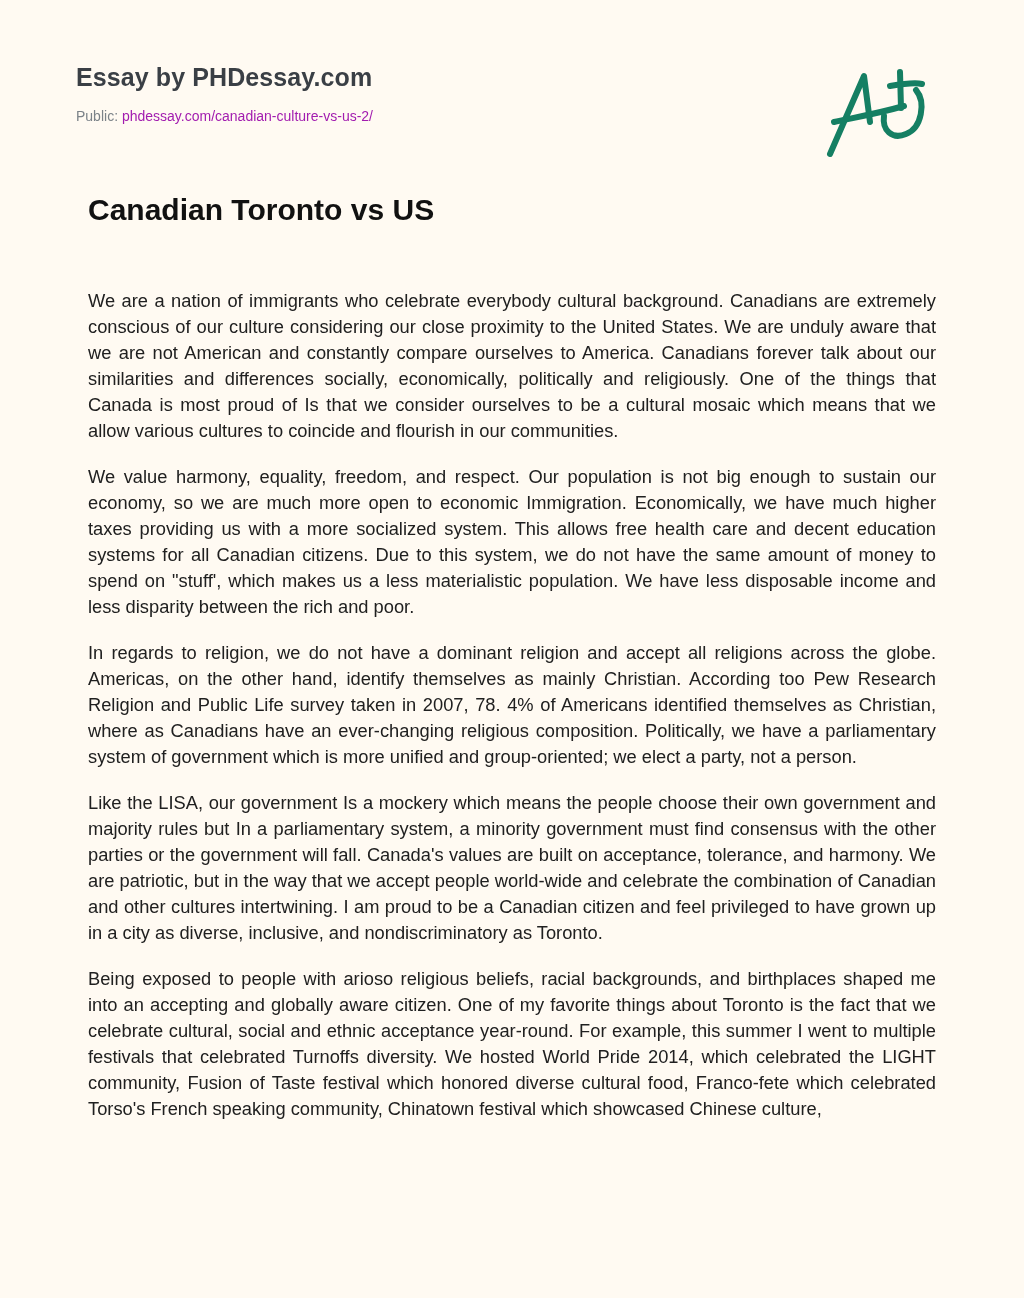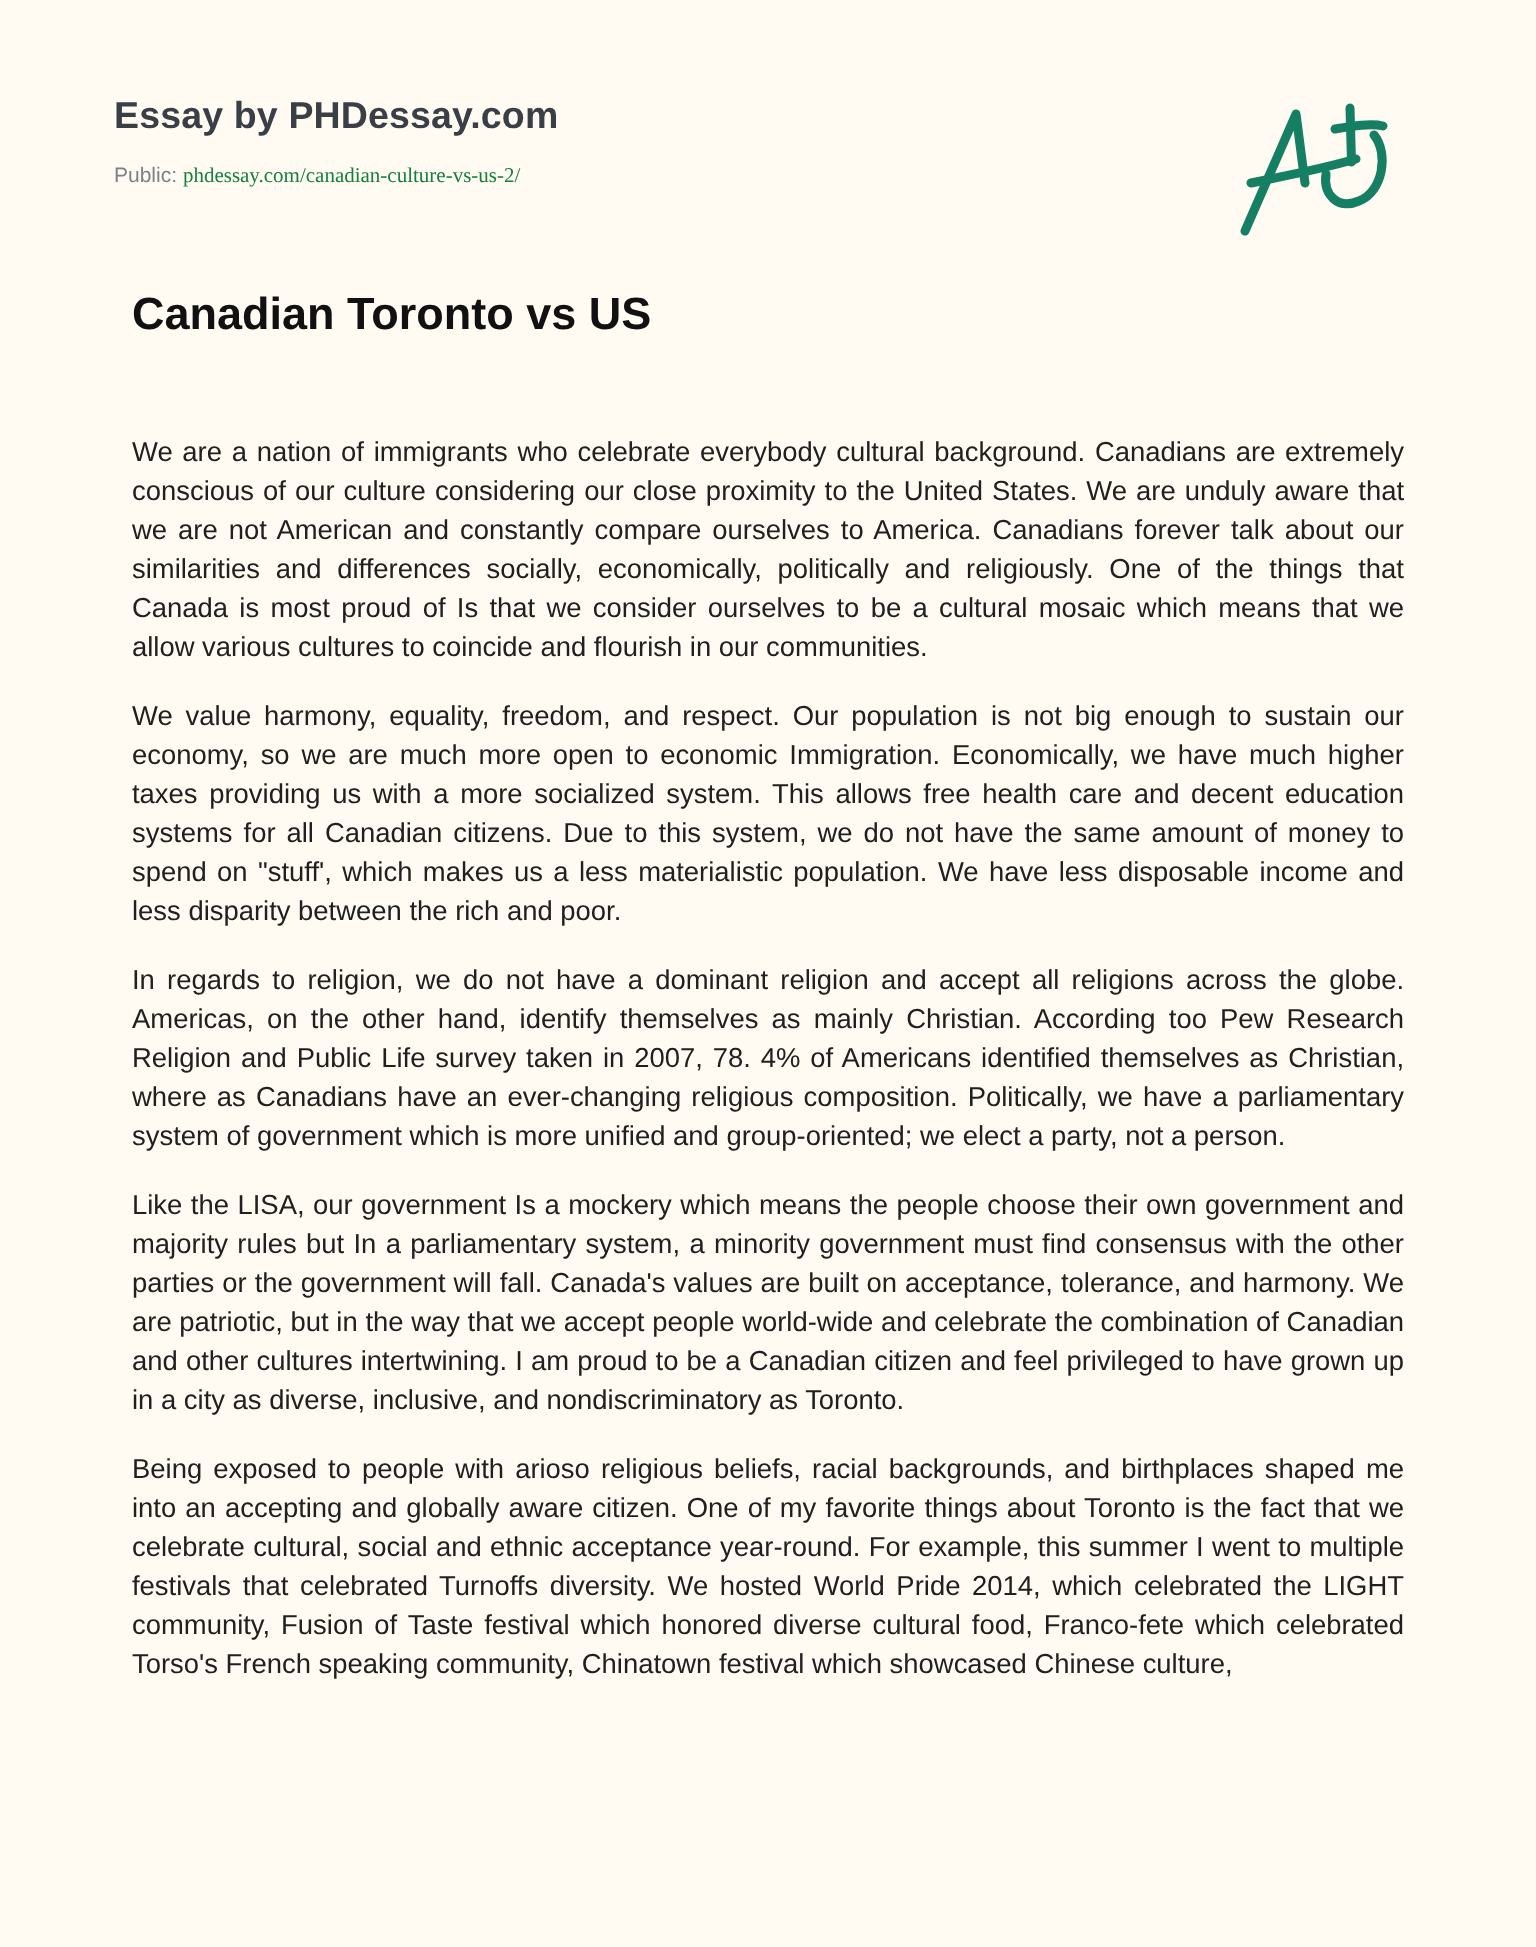--- a/index.html
+++ b/index.html
@@ -30,23 +30,22 @@
       line-height: 32px;
       letter-spacing: 0.1px;
     }
     .source {
       margin-top: 14px;
       font-size: 14px;
       line-height: 18px;
       color: #7b8288;
     }
     .source a {
-      color: #15803d;
+      color: #a21caf;
       text-decoration: none;
-      font-family: Liberation Serif, serif;
     }
     .logo {
       position: absolute;
       left: 818px;
       top: 62px;
       width: 120px;
       height: 100px;
     }
     .essay-title {
       position: absolute;

